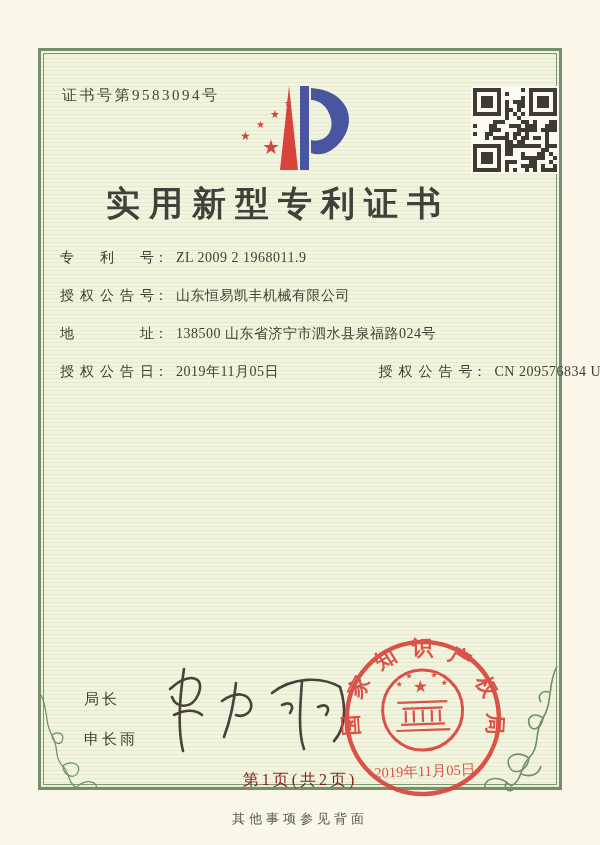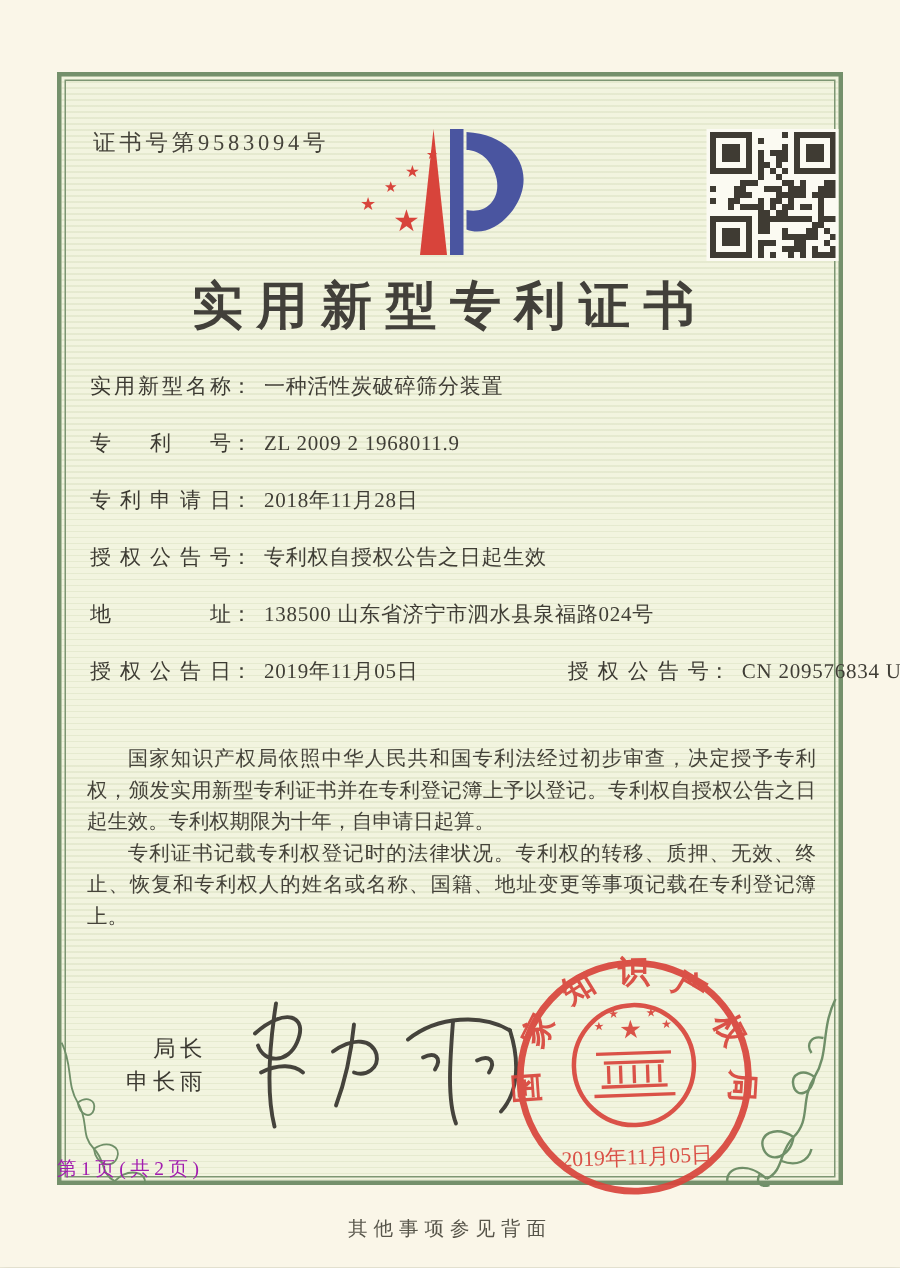--- a/index.html
+++ b/index.html
@@ -24,44 +24,44 @@
     pointer-events:none;
   }
   .cert-no{
     position:absolute;left:62px;top:86px;font-size:15px;
     letter-spacing:2.5px;color:#45433a;
   }
   .logo{position:absolute;left:232px;top:80px;width:136px;height:98px;}
   .qr{position:absolute;left:471px;top:86px;width:84px;height:84px;background:#fbfaf2;padding:2px;}
   .qr svg{width:100%;height:100%;display:block;}
   .title{
-    position:absolute;left:0;top:181px;width:600px;text-align:center;
+    position:absolute;left:0;top:181px;width:556px;text-align:center;
     font-size:34px;font-weight:600;letter-spacing:9px;color:#42403a;
   }
   .fields{position:absolute;left:60px;top:249px;width:488px;font-size:14px;}
   .frow{margin-bottom:17px;height:21px;white-space:nowrap;}
   .fl{
     display:inline-block;width:94px;text-align:justify;text-align-last:justify;
     vertical-align:top;color:#3c3a32;
   }
   .colon{display:inline-block;margin-right:8px;color:#3c3a32;}
   .fv{color:#403e36;letter-spacing:.5px;}
   .grant2{margin-left:48px;}
   .paras{
     position:absolute;left:58px;top:496px;width:486px;font-size:13.6px;
     line-height:1.54;text-align:justify;color:#45433a;
   }
   .paras p{margin:0;text-indent:2em;}
   .officer{position:absolute;left:84px;top:690px;font-size:15px;letter-spacing:3px;color:#3c3a32;}
-  .officer div{margin-bottom:3px;text-align:right;}
+  .officer div{margin-bottom:21px;}
   .signature{position:absolute;left:150px;top:655px;width:210px;height:112px;}
   .seal{position:absolute;left:335px;top:630px;width:180px;height:182px;transform:rotate(-2deg);opacity:.92;}
   .page-num{
-    position:absolute;left:38px;top:770px;width:524px;
-    font-size:13px;letter-spacing:3px;color:#a21caf;
+    position:absolute;left:38px;top:770px;width:524px;text-align:center;
+    font-size:16px;letter-spacing:3px;color:#7f1d1d;
   }
   .back-note{
     position:absolute;left:0;top:810px;width:600px;text-align:center;
     font-size:13px;letter-spacing:4px;color:#57554a;
   }
   .flourish{position:absolute;pointer-events:none;}
   .fl-br{right:33px;top:662px;}
   .fl-bl{left:33px;top:692px;transform:scaleX(-1);}
 </style>
 </head>
@@ -313,44 +313,34 @@
         <rect x="18" y="20" width="1" height="1" fill="#3f3b33"></rect>
         <rect x="19" y="20" width="1" height="1" fill="#3f3b33"></rect>
         <rect x="20" y="20" width="1" height="1" fill="#3f3b33"></rect>
       </svg>
   </div>
 
   <div class="title">实用新型专利证书</div>
 
   <div class="fields">
     <div class="frow">
-      <span class="fl">实用新型名称</span><span class="colon">：</span><span class="fv">一种活性炭破碎筛分装置</span>
-    </div>
-    <div class="frow">
       <span class="fl">专利号</span><span class="colon">：</span><span class="fv">ZL 2009 2 1968011.9</span>
     </div>
     <div class="frow">
-      <span class="fl">专利申请日</span><span class="colon">：</span><span class="fv">2018年11月28日</span>
-    </div>
-    <div class="frow">
-      <span class="fl">授权公告号</span><span class="colon">：</span><span class="fv">专利权自授权公告之日起生效</span>
+      <span class="fl">授权公告号</span><span class="colon">：</span><span class="fv">山东恒易凯丰机械有限公司</span>
     </div>
     <div class="frow">
       <span class="fl">地址</span><span class="colon">：</span><span class="fv">138500 山东省济宁市泗水县泉福路024号</span>
     </div>
     <div class="frow">
       <span class="fl">授权公告日</span><span class="colon">：</span><span class="fv">2019年11月05日</span><span class="grant2"></span>
       <span class="fl grant2">授权公告号</span><span class="colon">：</span><span class="fv">CN 209576834 U</span>
     </div>
   </div>
 
-  <div class="paras">
-    <p>国家知识产权局依照中华人民共和国专利法经过初步审查，决定授予专利权，颁发实用新型专利证书并在专利登记簿上予以登记。专利权自授权公告之日起生效。专利权期限为十年，自申请日起算。</p>
-    <p>专利证书记载专利权登记时的法律状况。专利权的转移、质押、无效、终止、恢复和专利权人的姓名或名称、国籍、地址变更等事项记载在专利登记簿上。</p>
-  </div>
 
   <div class="officer">
     <div>局长</div>
     <div>申长雨</div>
   </div>
 
   <div class="signature">
     <svg viewBox="0 0 210 112" width="210" height="112">
       <g fill="none" stroke="#45433c" stroke-width="2.6" stroke-linecap="round">
         <path d="M 34,14 C 30,40 27,72 33,96"></path>

